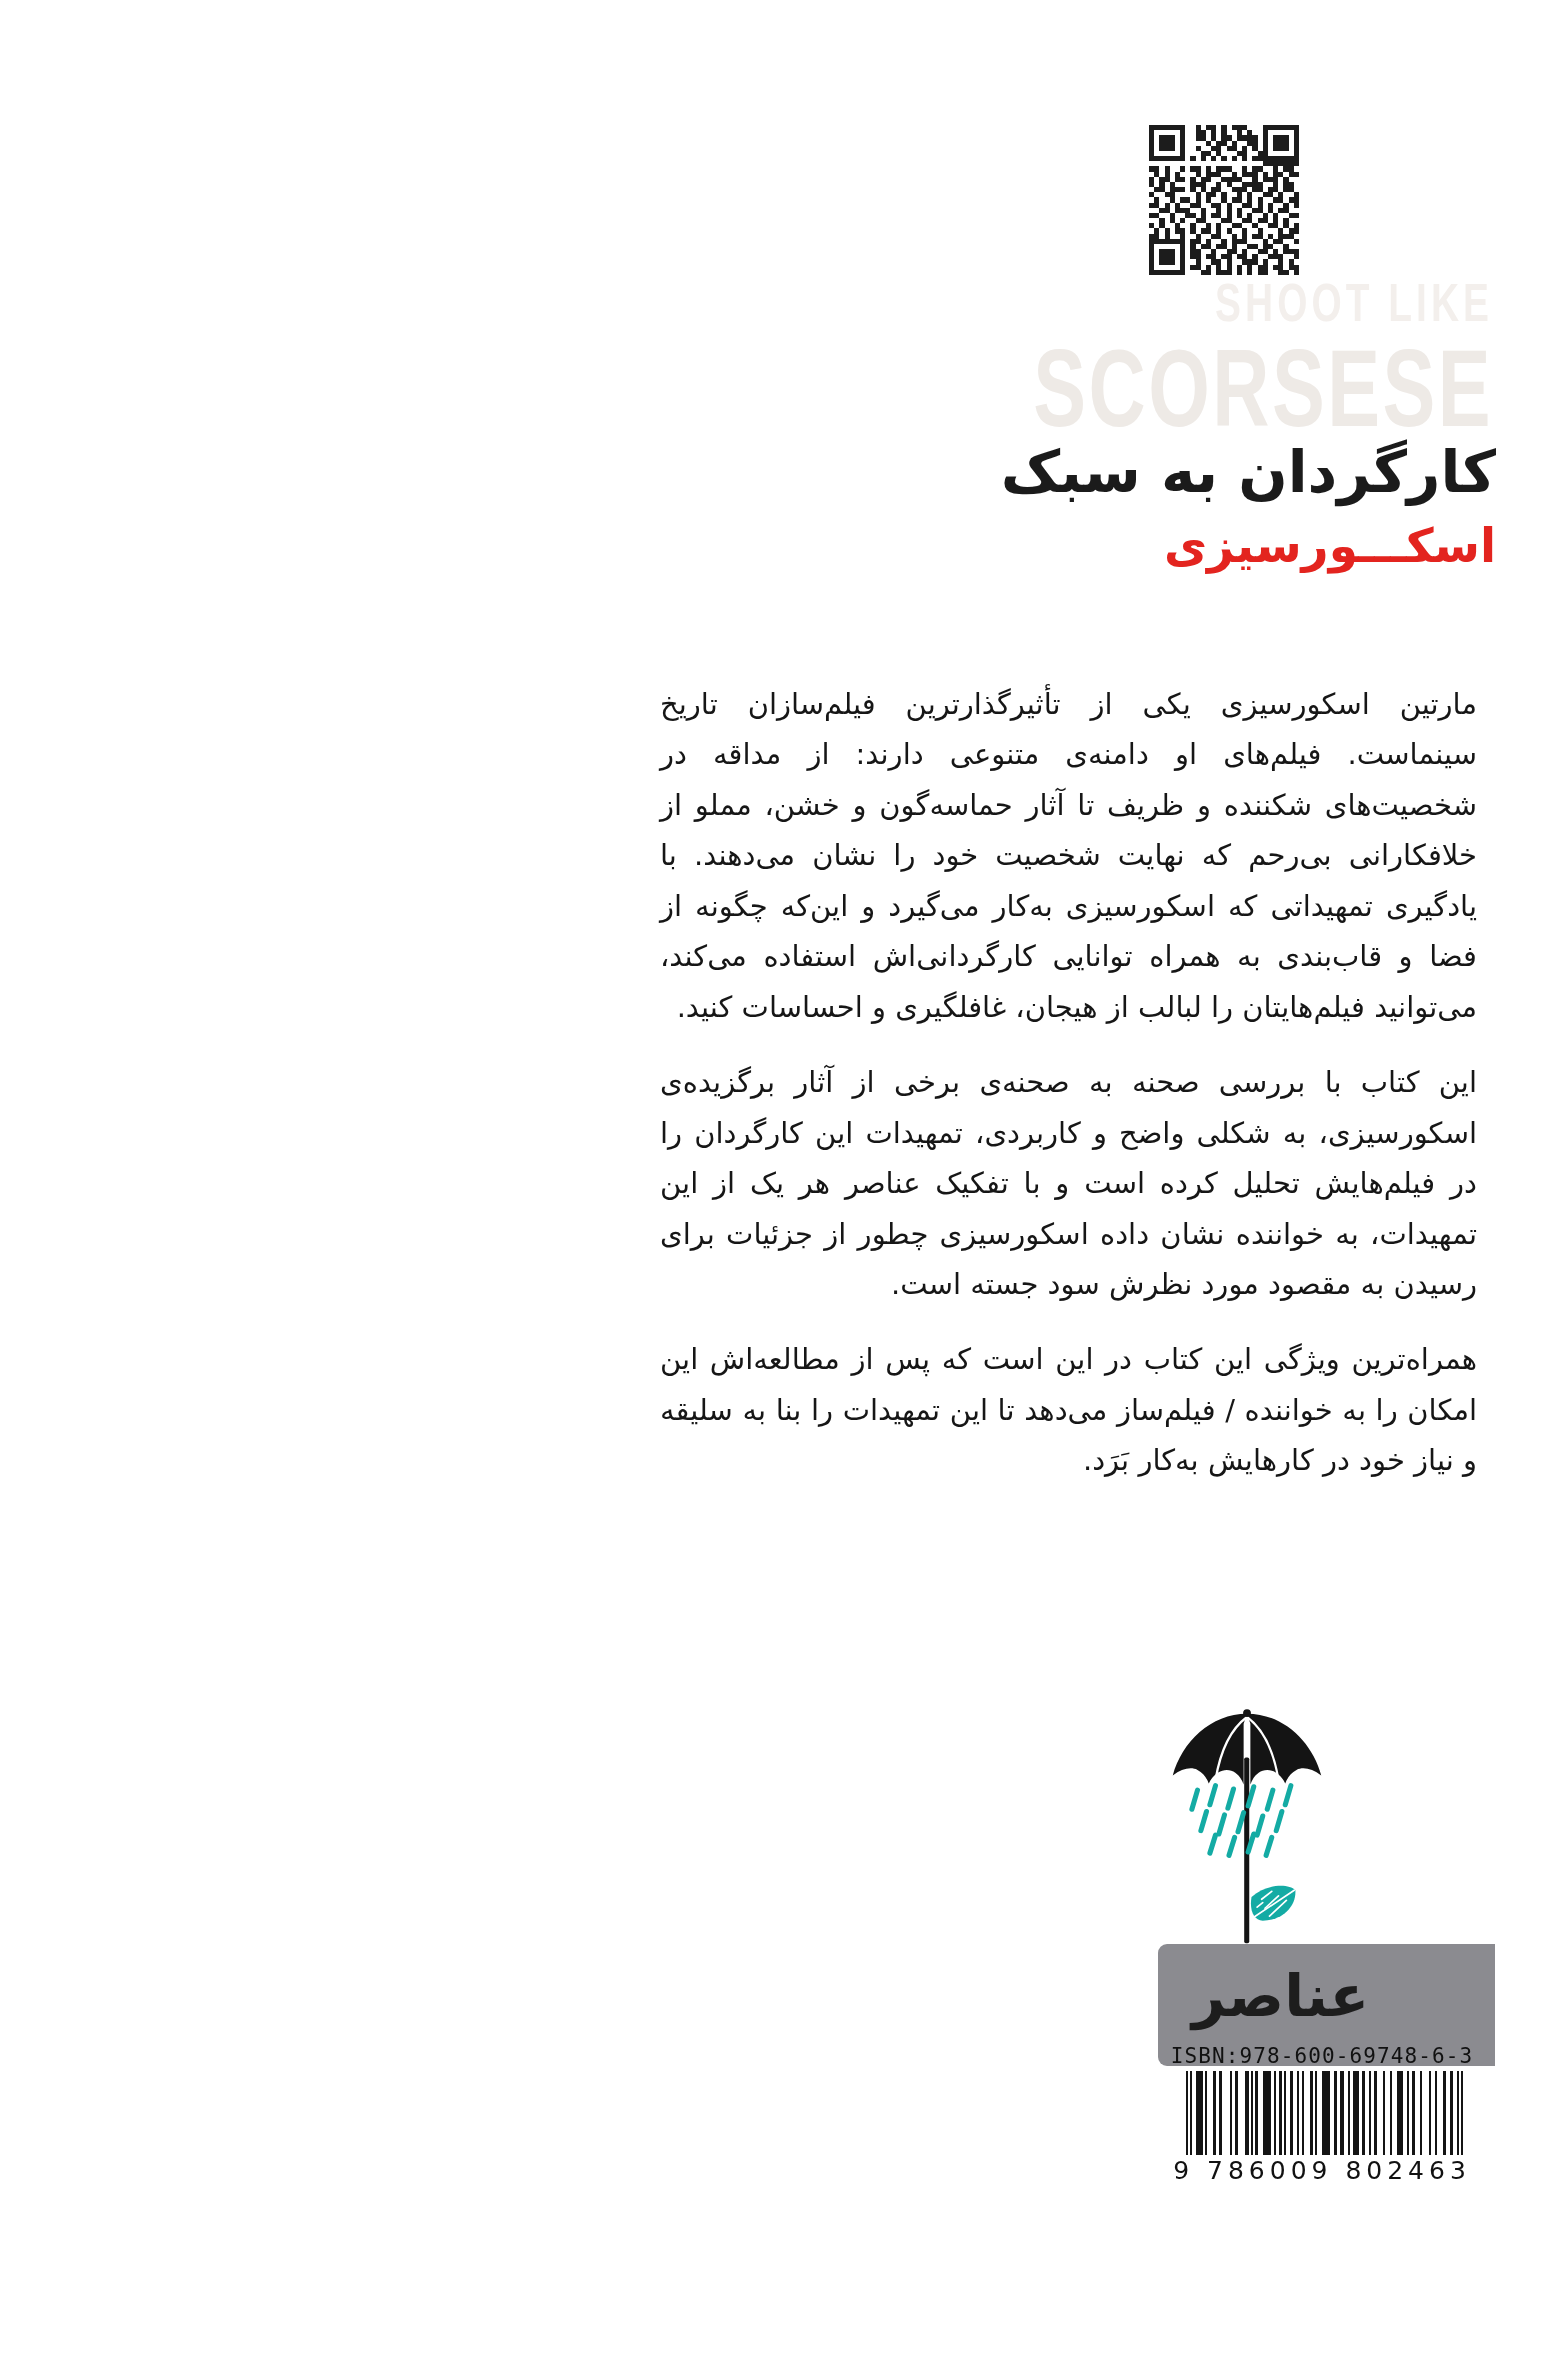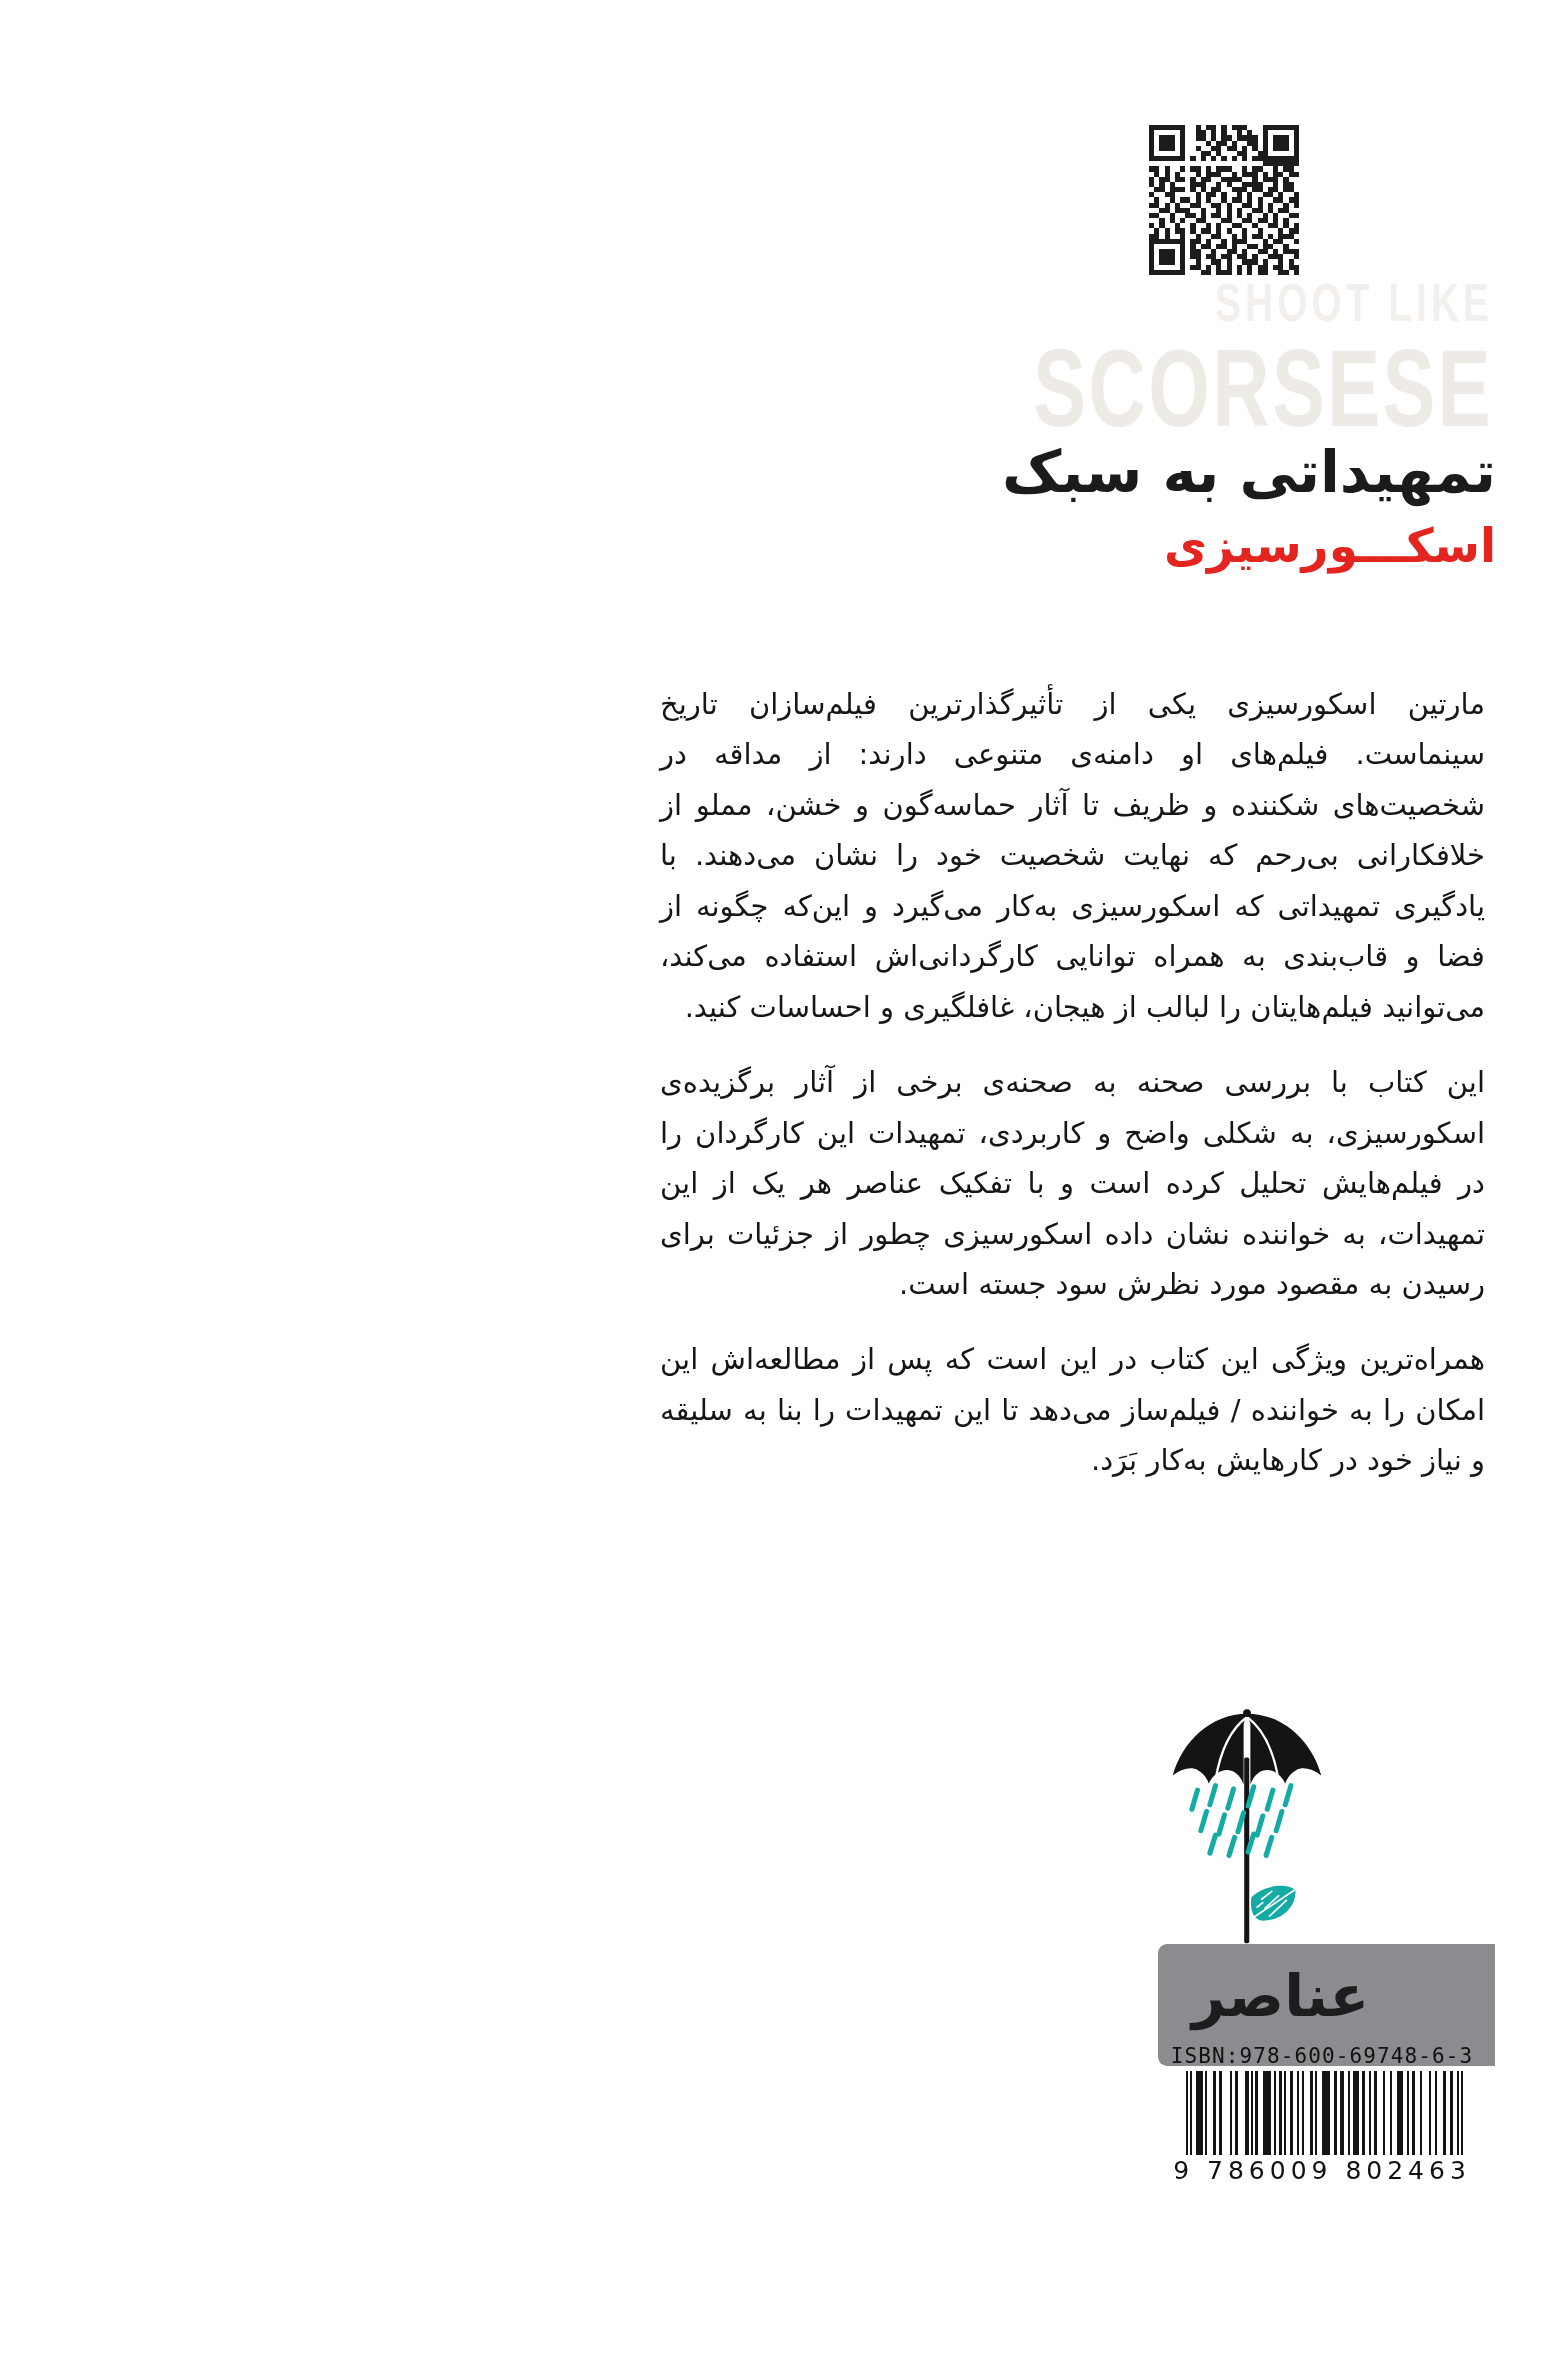--- a/index.html
+++ b/index.html
@@ -89,21 +89,21 @@
     font-size: 47px;
     line-height: 1.22;
     color: #e3241f;
     margin-top: 9px;
     letter-spacing: -0.6px;
   }
 
   
   .copy-block {
     position: absolute;
-    right: 60px;
+    right: 68px;
     left: 660px;
     top: 679px;
     text-align: justify;
     text-align-last: right;
     direction: rtl;
   }
   .para {
     font-family: "DejaVu Sans", sans-serif;
     font-size: 29px;
     line-height: 1.74;
@@ -412,21 +412,21 @@
       </g>
     </svg>
   </div>
 
   <div class="ghost-block">
     <div class="ghost-line1">SHOOT LIKE</div>
     <div class="ghost-line2">SCORSESE</div>
   </div>
 
   <div class="title-block">
-    <div class="title-line-1">تمهیداتی به سبک</div>
+    <div class="title-line-1">کارگردان به سبک</div>
     <div class="title-line-2">اسکـــورسیزی</div>
   </div>
 
   <div class="copy-block">
     <p class="para">مارتین اسکورسیزی یکی از تأثیرگذارترین فیلم‌سازان تاریخ سینماست. فیلم‌های او دامنه‌ی متنوعی دارند: از مداقه در شخصیت‌های شکننده و ظریف تا آثار حماسه‌گون و خشن، مملو از خلافکارانی بی‌رحم که نهایت شخصیت خود را نشان می‌دهند. با یادگیری تمهیداتی که اسکورسیزی به‌کار می‌گیرد و این‌که چگونه از فضا و قاب‌بندی به همراه توانایی کارگردانی‌اش استفاده می‌کند، می‌توانید فیلم‌هایتان را لبالب از هیجان، غافلگیری و احساسات کنید.</p>
     <p class="para">این کتاب با بررسی صحنه به صحنه‌ی برخی از آثار برگزیده‌ی اسکورسیزی، به شکلی واضح و کاربردی، تمهیدات این کارگردان را در فیلم‌هایش تحلیل کرده است و با تفکیک عناصر هر یک از این تمهیدات، به خواننده نشان داده اسکورسیزی چطور از جزئیات برای رسیدن به مقصود مورد نظرش سود جسته است.</p>
     <p class="para">همراه‌ترین ویژگی این کتاب در این است که پس از مطالعه‌اش این امکان را به خواننده / فیلم‌ساز می‌دهد تا این تمهیدات را بنا به سلیقه و نیاز خود در کارهایش به‌کار بَرَد.</p>
   </div>
 
   <div class="logo-wrap">

